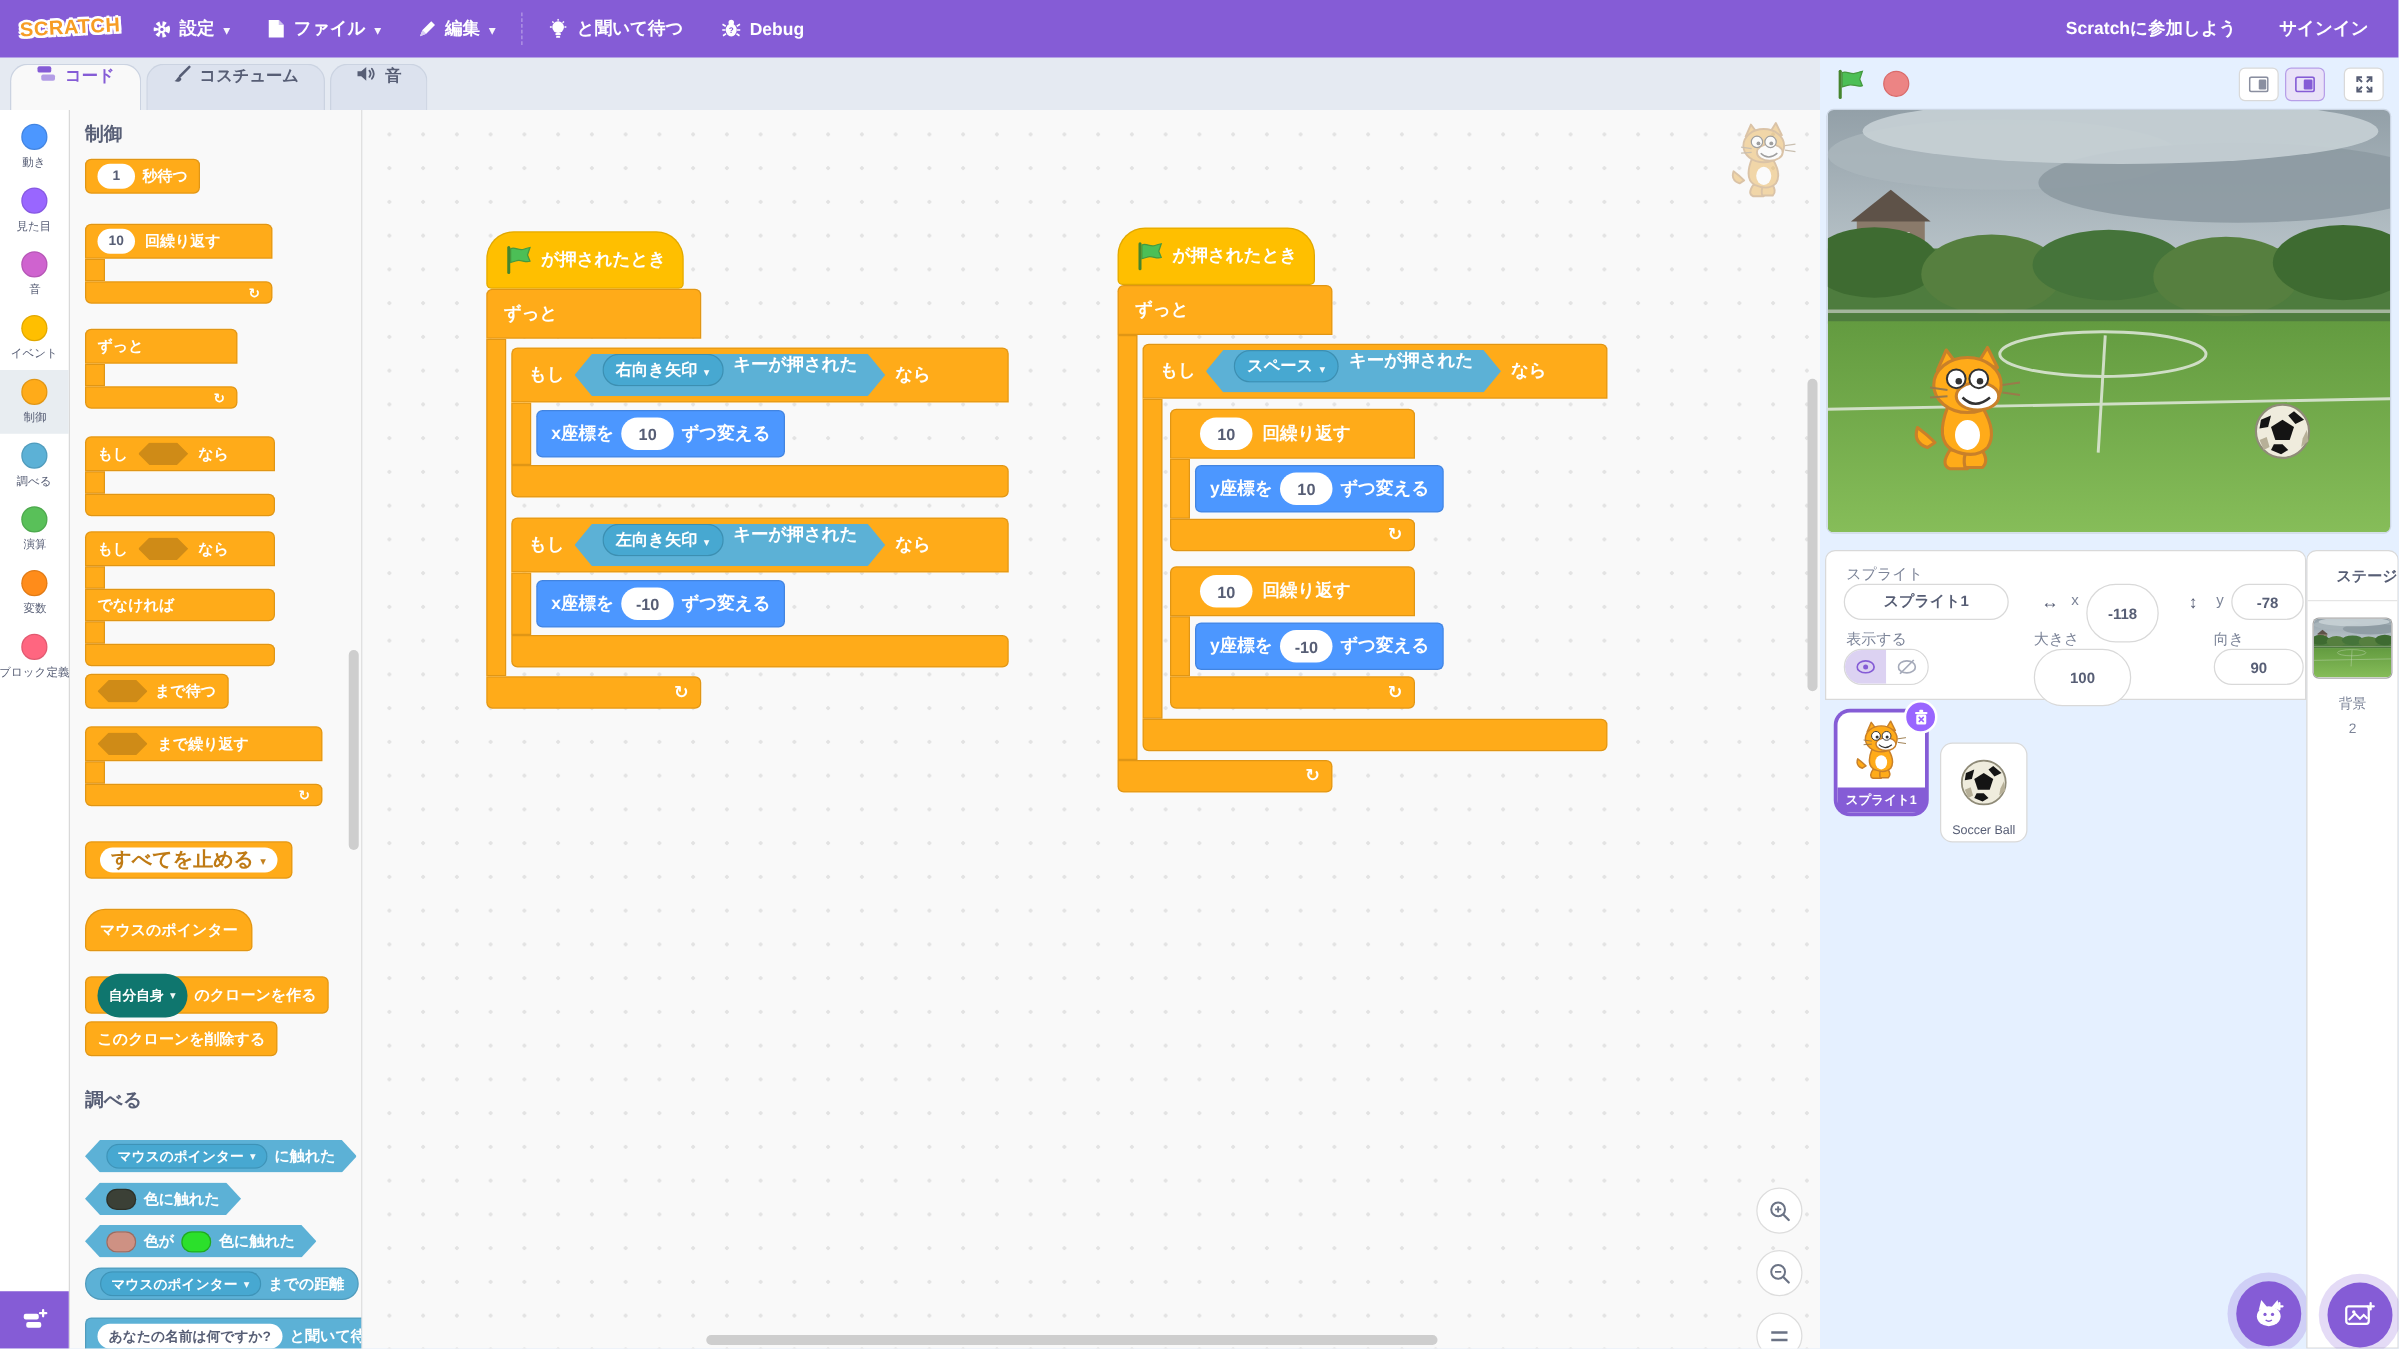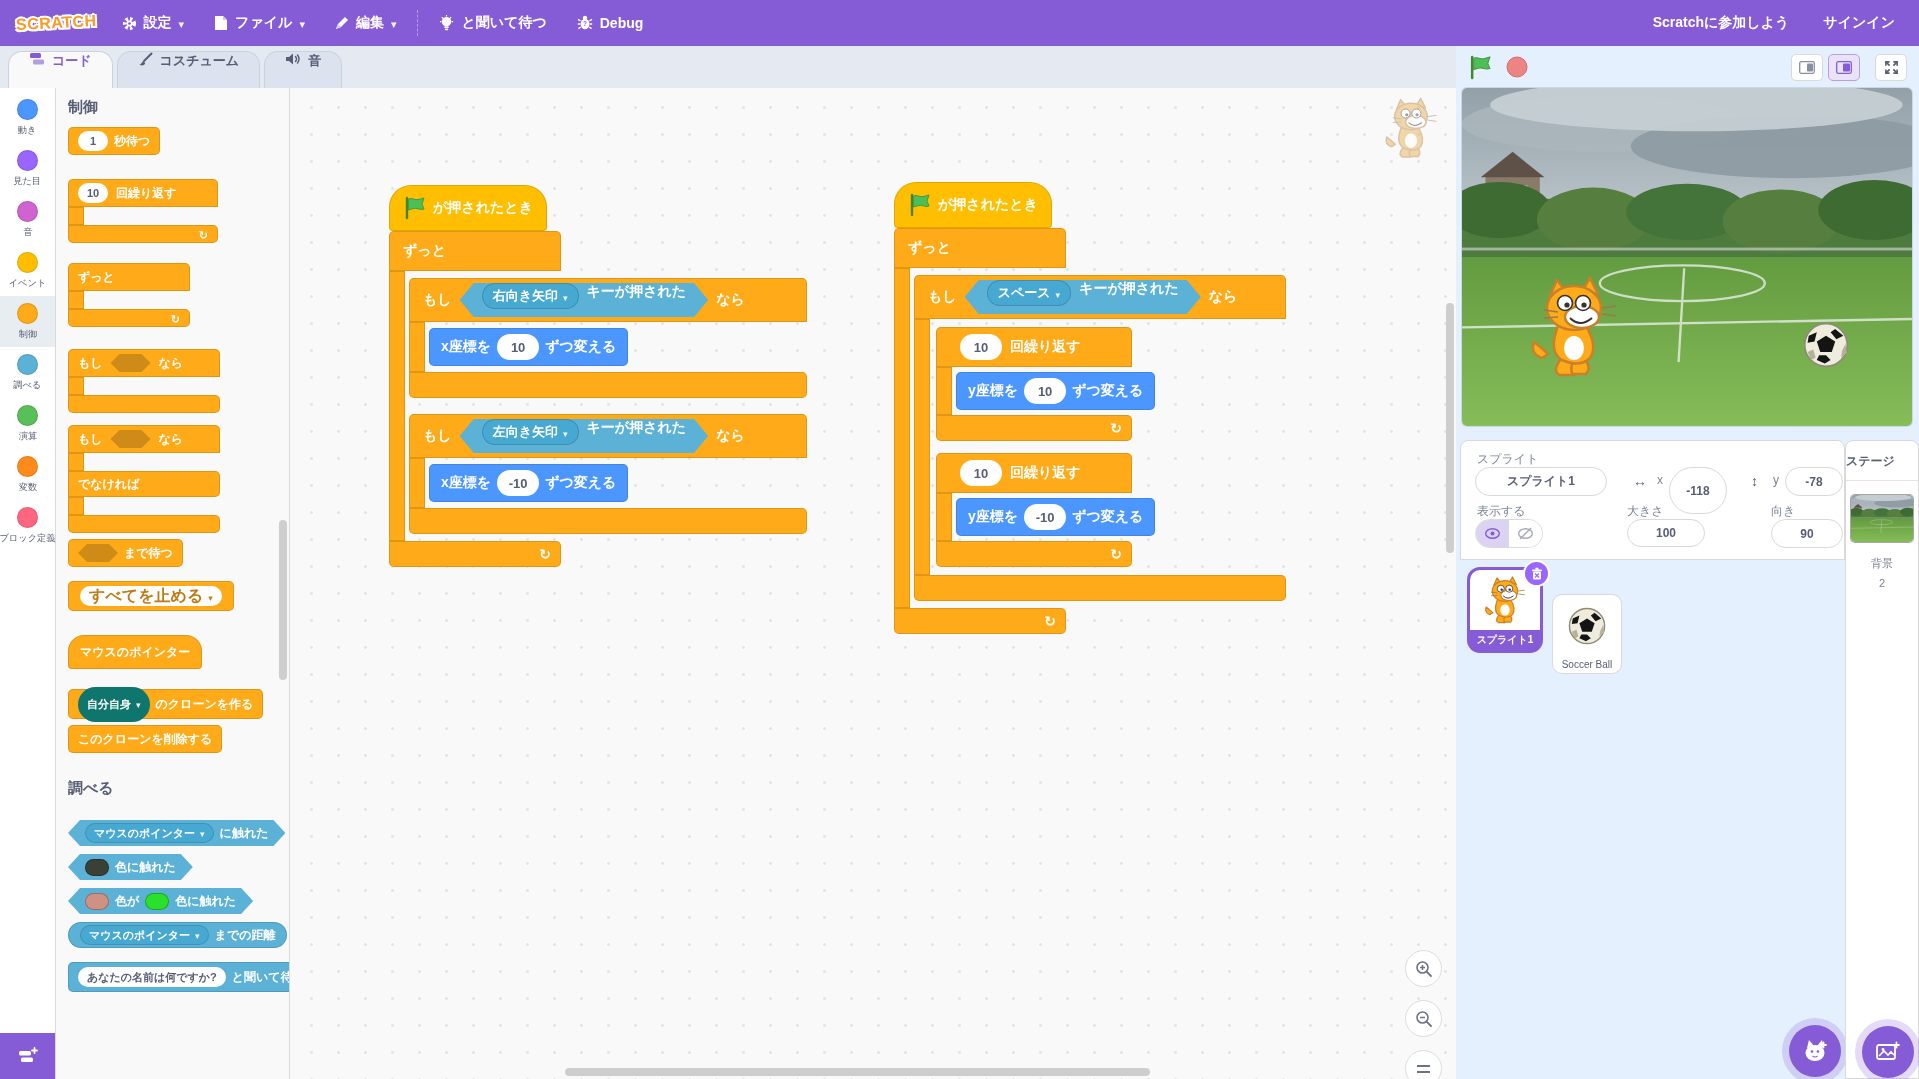--- a/index.html
+++ b/index.html
@@ -119,21 +119,21 @@
 .scard .thumb{flex:1;display:flex;align-items:center;justify-content:center;width:100%}
 .scard .sname{width:100%;text-align:center;font-size:10px;padding:3px 2px;border-radius:0 0 7px 7px;white-space:nowrap;overflow:hidden}
 .scard.sel{box-shadow:0 0 0 3px #855CD6}
 .scard.sel .sname{background:#855CD6;color:#fff;font-weight:700}
 .scard.plain{border:1px solid #D9D9D9}
 .scard.plain .sname{color:#575E75}
 .delbadge{position:absolute;right:-10px;top:-10px;width:27px;height:27px;border-radius:50%;background:#9966FF;border:2px solid #fff;display:flex;align-items:center;justify-content:center;cursor:pointer;z-index:5}
 .circlebtn{position:absolute;width:52px;height:52px;border-radius:50%;background:#855CD6;display:flex;align-items:center;justify-content:center;box-shadow:0 0 0 7px rgba(133,92,214,.22);cursor:pointer}
 
 .stagecol{position:absolute;left:389px;top:394px;width:74px;bottom:0;background:#fff;border:1px solid #D9D9D9;border-radius:8px 8px 0 0;display:flex;flex-direction:column;align-items:center}
-.stagecol .title{font-size:12px;font-weight:700;color:#575E75;padding:12px 0 10px;width:100%;text-align:left;border-bottom:1px solid #E5E5E5}
+.stagecol .title{font-size:12px;font-weight:700;color:#575E75;padding:12px 0 10px;width:100%;text-align:right;border-bottom:1px solid #E5E5E5}
 .bthumb{margin-top:14px;width:62px;height:47px;border-radius:4px;overflow:hidden;box-shadow:0 0 0 1px rgba(0,0,0,.35);cursor:pointer}
 .bmeta{margin-top:12px;font-size:11px;color:#7C8498;text-align:center;line-height:1.8}
 </style>
 </head>
 <body>
 
 <svg width="0" height="0" style="position:absolute">
   <defs>
     <linearGradient id="skyg" x1="0" y1="0" x2="0" y2="1">
       <stop offset="0" stop-color="#93A0A8"></stop>
@@ -400,20 +400,33 @@
               <div class="c-innerp gap16"></div>
             </div>
           <div class="c-foot c-footp ctlc"></div>
         </div>
 
         <div class="blk ctlc ps mb14">
           <span class="bempty"></span>
           <span>まで待つ</span>
         </div>
 
+        <div class="cblk mb28" style="--hw:190px">
+          <div class="c-head c-headp ctlc">
+              <span class="bempty"></span>
+              <span>まで繰り返す</span>
+            </div>
+          <div class="c-mid">
+              <div class="c-spine ctlc"></div>
+              <div class="c-innerp gap16"></div>
+            </div>
+          <div class="c-foot c-footp ctlc">
+              <span class="larr larrp"></span>
+            </div>
+        </div>
 
         <div class="blk ctlc mb24" style="height:30px;font-size:12px;padding:0 12px">
           <span class="dd dd-w">
               <span>すべてを止める</span>
               <span class="caret"></span>
             </span>
         </div>
 
         <div class="blk ctlc hatp mb20">
           <span>マウスのポインター</span>
@@ -719,21 +732,21 @@
             </svg>
         </div>
         <div class="segbtn">
           <svg width="15" height="13" viewBox="0 0 15 13">
               <ellipse cx="7.5" cy="6.5" rx="6.8" ry="4.8" fill="none" stroke="#A6ABBA" stroke-width="1.4"></ellipse>
               <path d="M2 12 L13 1" stroke="#A6ABBA" stroke-width="1.4"></path>
             </svg>
         </div>
       </div>
       <span class="flab" style="left:166px;top:62px">大きさ</span>
-      <div class="pillin" style="left:166px;top:78px;width:78px;height:28px;font-size:12px">100</div>
+      <div class="pillin" style="left:166px;top:78px;width:78px;height:46px;font-size:12px">100</div>
       <span class="flab" style="left:310px;top:62px">向き</span>
       <div class="pillin" style="left:310px;top:78px;width:72px;height:29px;font-size:12px">90</div>
     </div>
 
     <div class="scard sel" style="left:14px;top:524px">
       <div class="delbadge">
           <svg width="14" height="14">
             <use href="#sym-trash"></use>
           </svg>
         </div>

